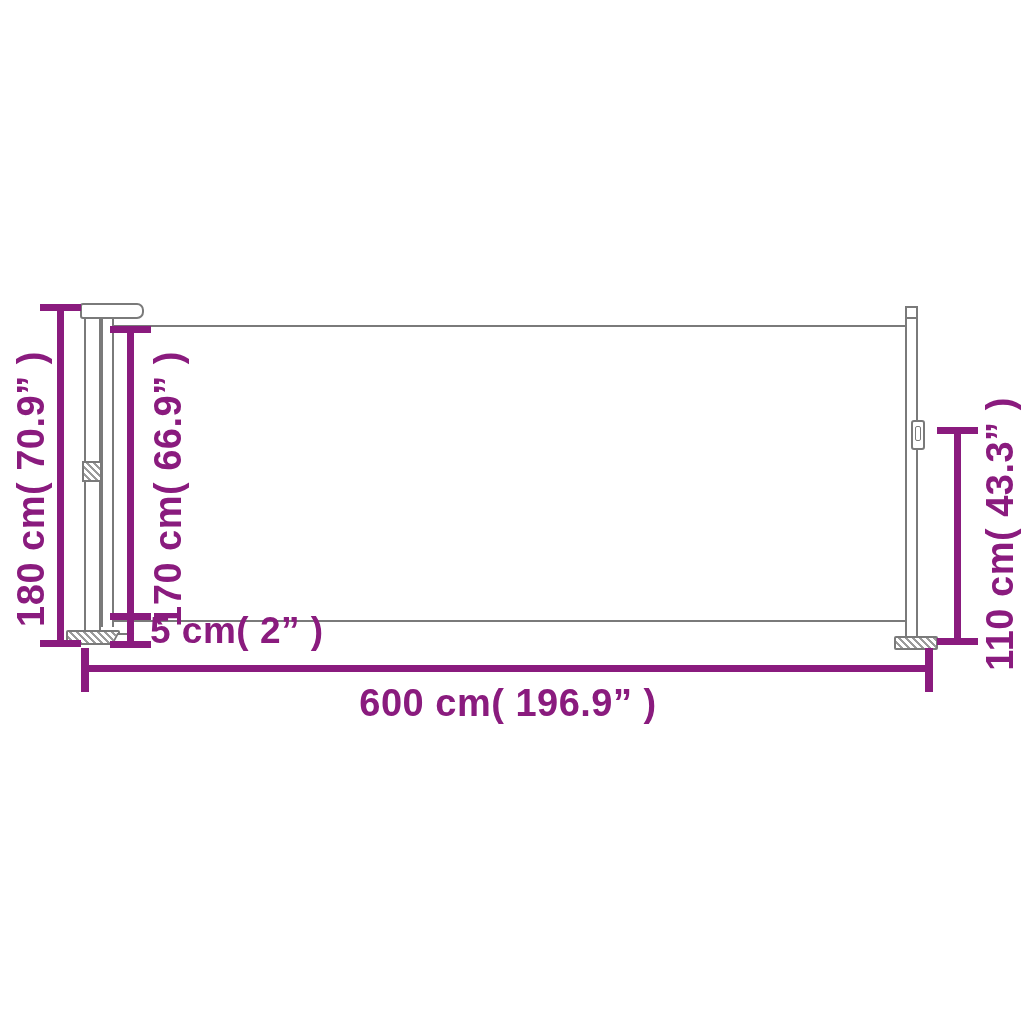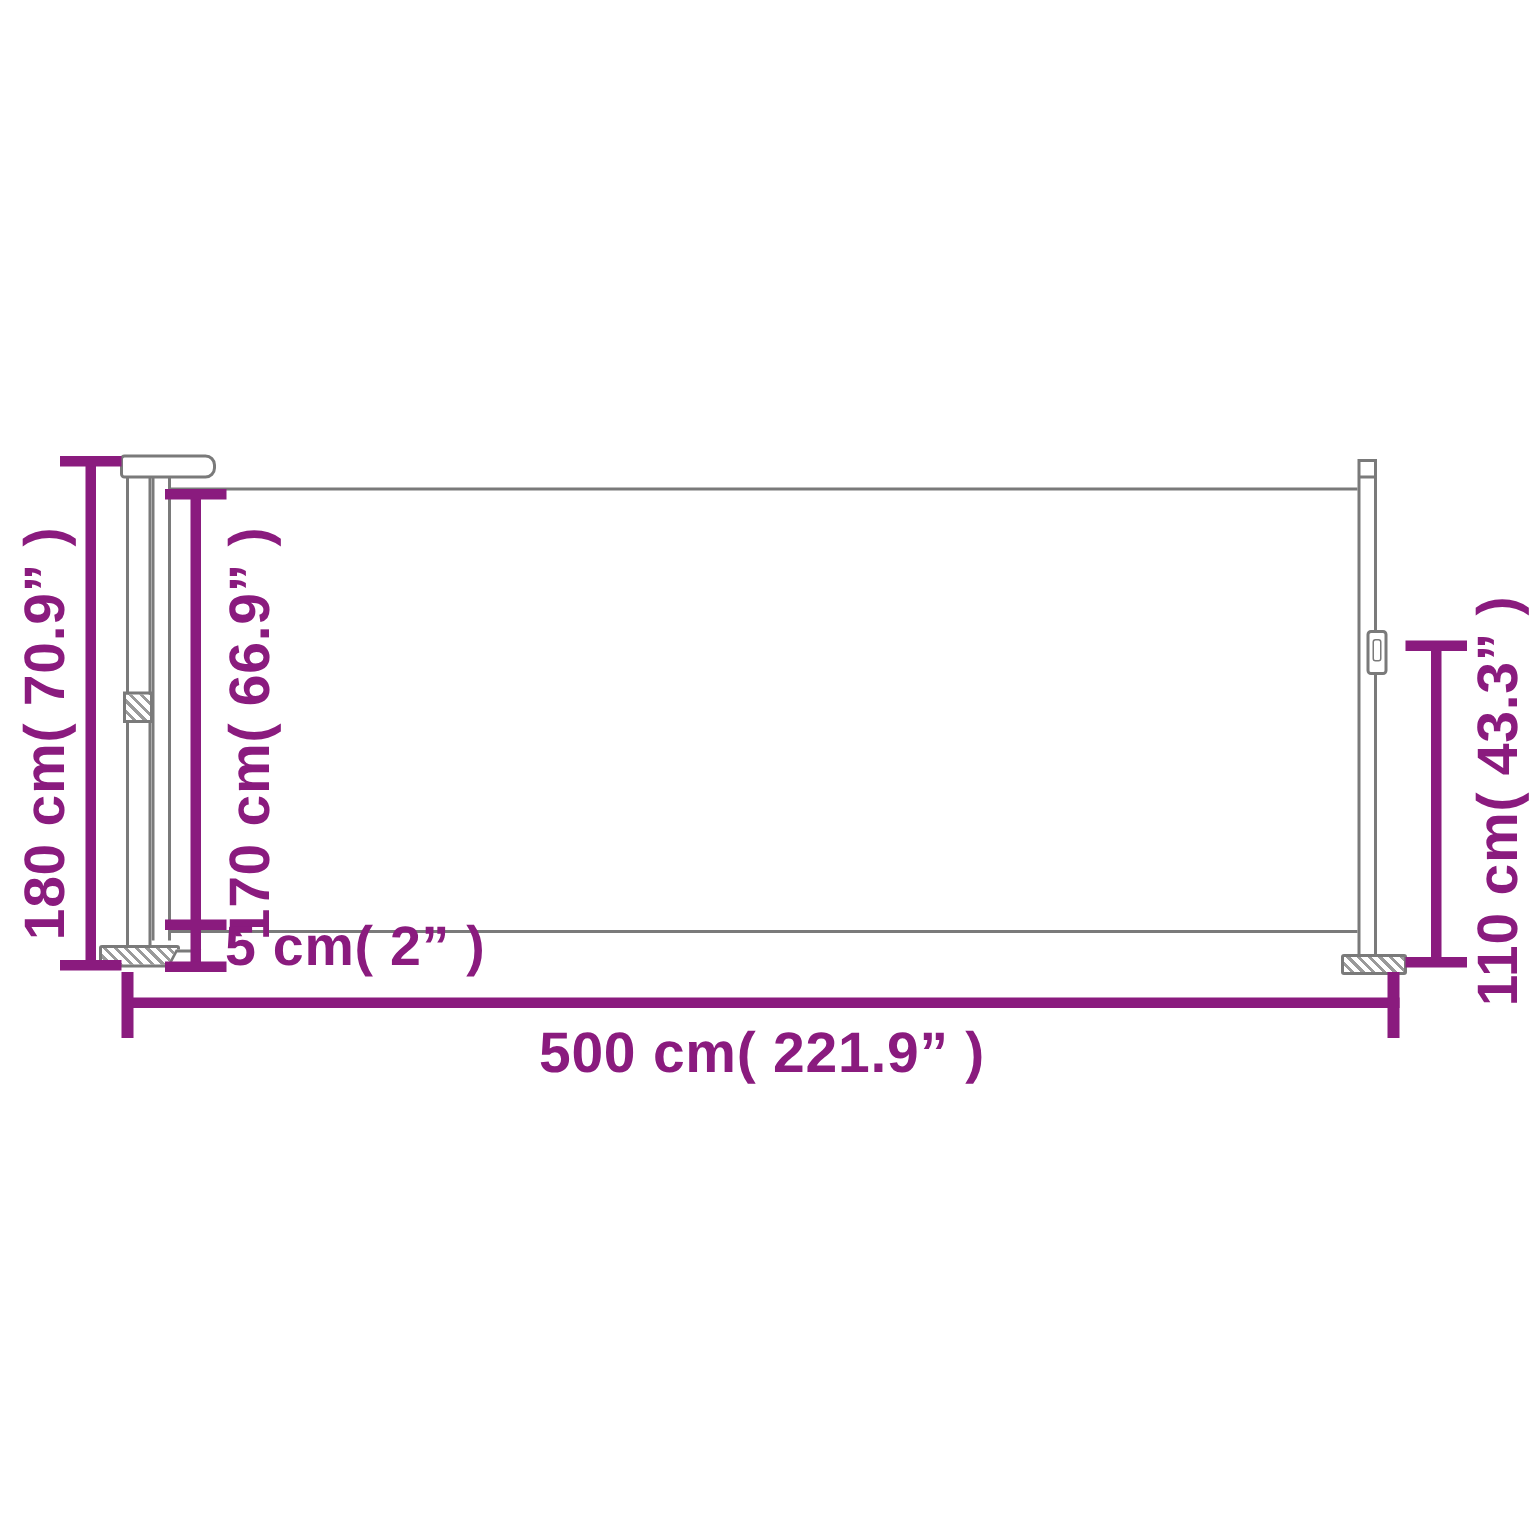--- a/index.html
+++ b/index.html
@@ -139,20 +139,20 @@
   <div class="abs dim d170-cb"></div>
   <div class="vlabel d170-lab">170 cm( 66.9” )</div>
 
   <div class="abs dim d5-line"></div>
   <div class="abs dim d5-cb"></div>
   <div class="hlabel left-anchor d5-lab">5 cm( 2” )</div>
 
   <div class="abs dim d500-line"></div>
   <div class="abs dim d500-tl"></div>
   <div class="abs dim d500-tr"></div>
-  <div class="hlabel d500-lab">500 cm( 221.9” )</div>
+  <div class="hlabel d500-lab">600 cm( 196.9” )</div>
 
   <div class="abs dim d110-line"></div>
   <div class="abs dim d110-ct"></div>
   <div class="abs dim d110-cb"></div>
   <div class="vlabel d110-lab">110 cm( 43.3” )</div>
 
 </div>
 
 </body></html>

